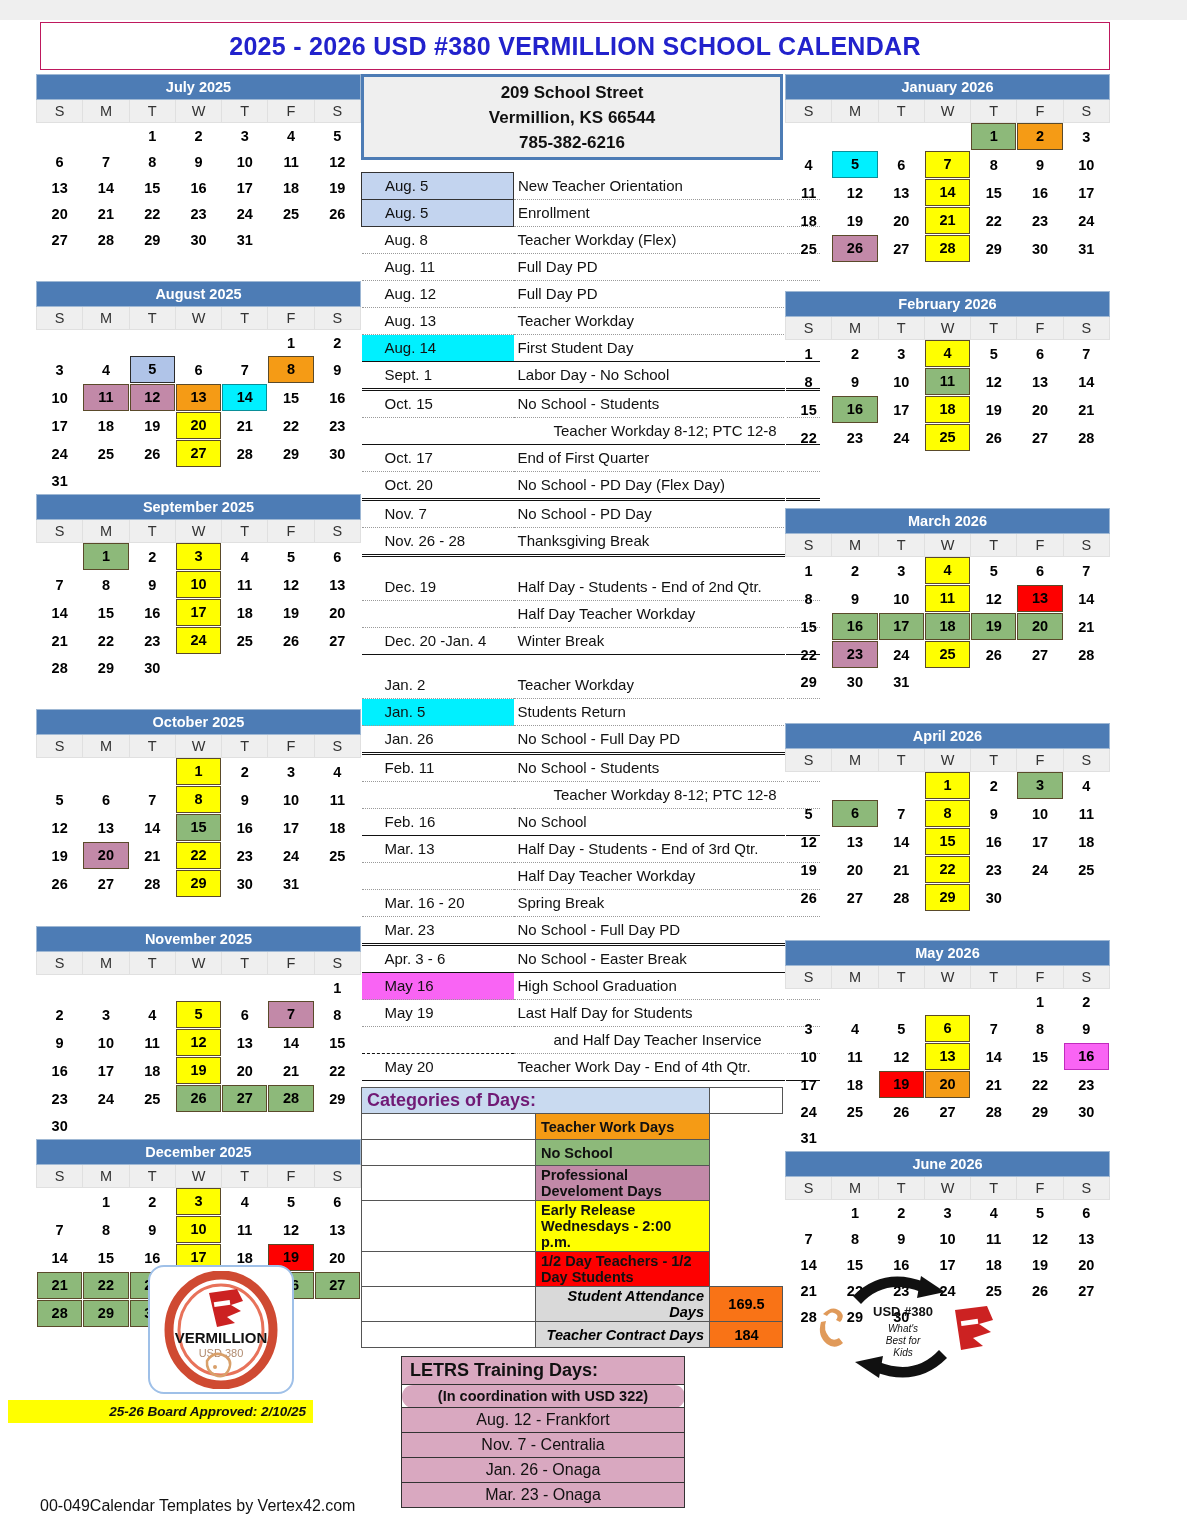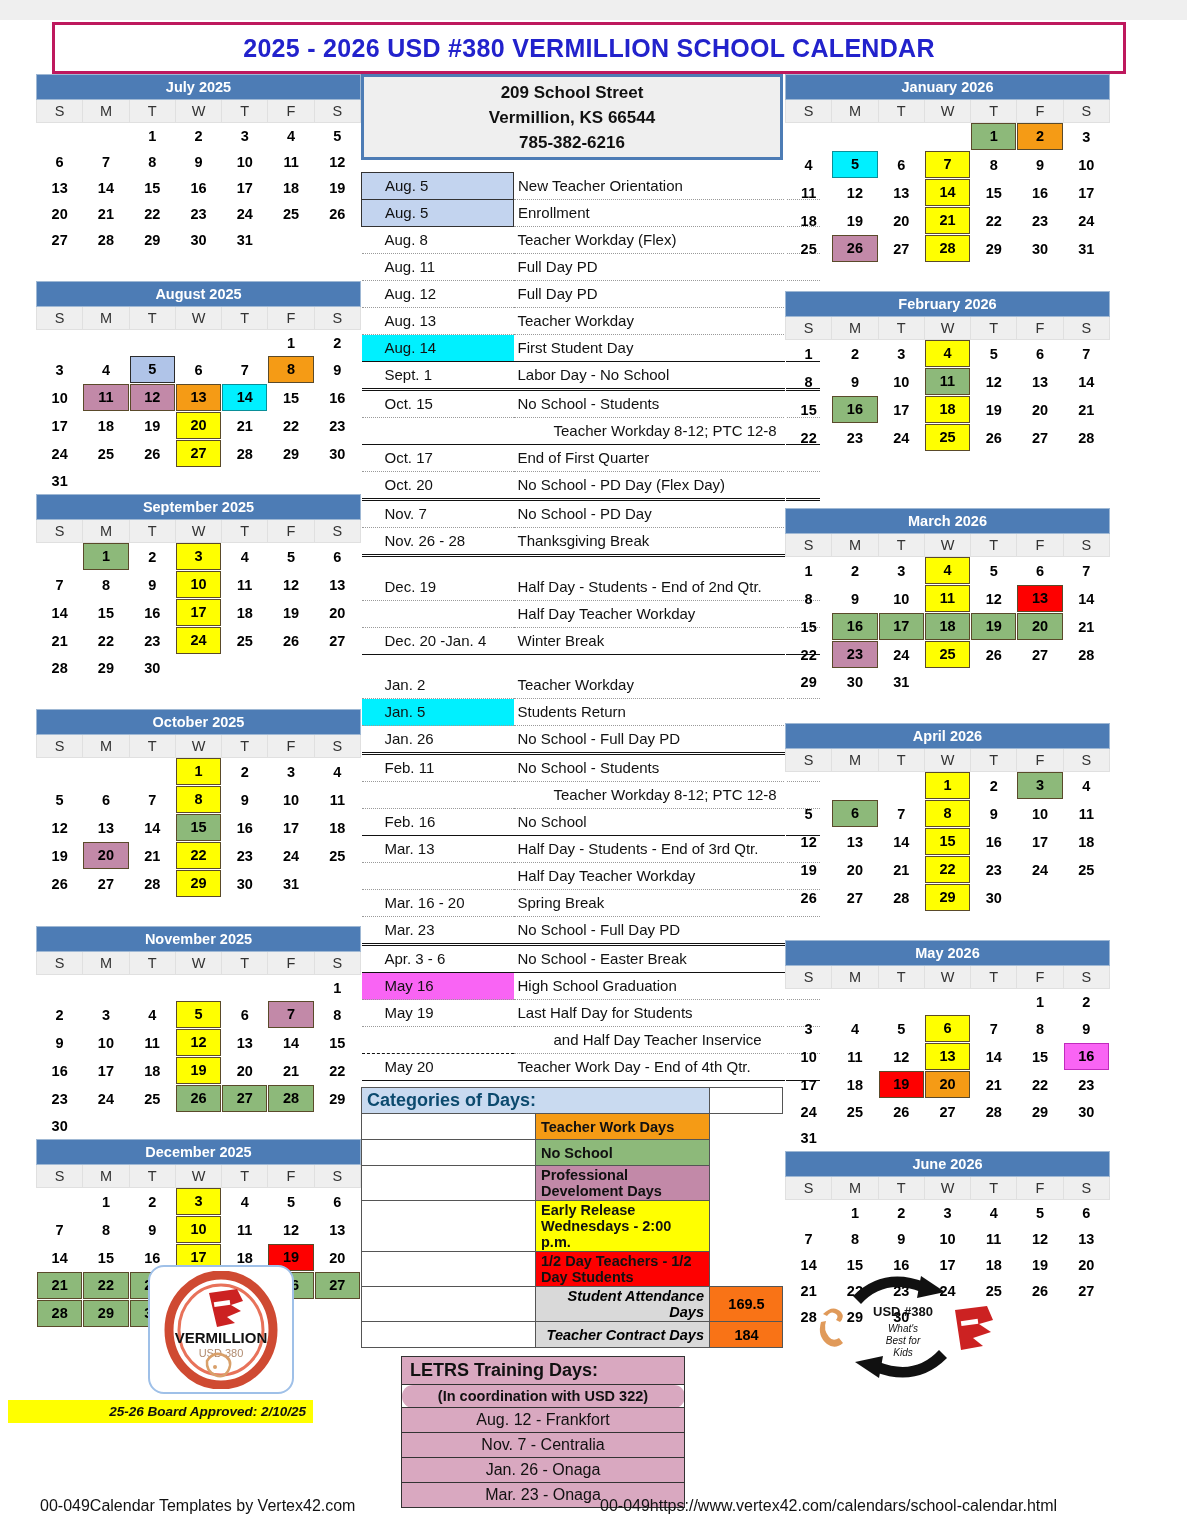--- a/index.html
+++ b/index.html
@@ -13,22 +13,22 @@
     overflow: hidden;
   }
   .page { position: relative; width: 1187px; height: 1536px; background:#fff; }
 
   .topstrip {
     position:absolute; left:0; top:0; width:1187px; height:20px; background:#efefef;
   }
 
   
   .title-bar {
-    position:absolute; left:52px; top:22px; width:1068px; height:46px;
-    border:3px solid #be185d; background:#ffffff;
+    position:absolute; left:40px; top:22px; width:1068px; height:46px;
+    border:1px solid #be185d; background:#ffffff;
     display:flex; align-items:center; justify-content:center;text-align:right;
   }
   .title-bar .t {
     font-size:25px; font-weight:bold; color:#2222cc; letter-spacing:0.3px;
   }
 
   
   .col-left  { position:absolute; left:36px; top:74px; width:325px; }
   .col-mid   { position:absolute; left:361px; top:74px; width:424px; }
   .col-right { position:absolute; left:785px; top:74px; width:325px; }
@@ -83,21 +83,21 @@
   .notes tr.rule-solid td { border-bottom:1.5px solid #111; }
   .notes tr.rule-dash td.dt { border-bottom:1.5px dashed #111; }
   .notes td.hi-blue { background:#c3d4ef; border:1.5px solid #333; border-bottom:1.5px solid #333; }
   .notes td.hi-cyan { background:#00f0ff; }
   .notes td.hi-mag  { background:#f964f4; }
   .notes td.indent  { padding-left:40px;margin-top:13px; }
 
   
   .cats { width:422px; border-collapse:collapse; table-layout:fixed; margin-top:6px; }
   .cats td { border:1px solid #555; font-size:14.5px; height:23px; padding:1px 5px; }
-  .cats .hdr { background:#c9daf0; font-size:18px; font-weight:bold; color:#0c4a6e; }
+  .cats .hdr { background:#c9daf0; font-size:18px; font-weight:bold; color:#701a75; }
   .cats .sw  { width:44px; background:#fff; }
   .cats .lbl { font-weight:bold; color:#111; }
   .cats .num { width:62px; background:#f97316; font-weight:bold; text-align:center; padding-left:6px; }
   .cats .stat { background:#d9d9d9; font-style:italic; font-weight:bold; text-align:right; }
   .cats .empty-right { border:1px solid #555; background:#fff; width:62px; }
   .cats .no-right { border:none; }
 
   
   .letrs { width:284px; border-collapse:collapse; table-layout:fixed;
            margin:8px 0 0 40px; }
@@ -1317,15 +1317,14 @@
       <text class="svgtxt" x="108" y="44" text-anchor="middle" font-size="13" font-weight="bold" fill="#111">USD #380</text>
       <text class="svgtxt" x="108" y="60" text-anchor="middle" font-size="10" font-style="italic" fill="#111">What's</text>
       <text class="svgtxt" x="108" y="72" text-anchor="middle" font-size="10" font-style="italic" fill="#111">Best for</text>
       <text class="svgtxt" x="108" y="84" text-anchor="middle" font-size="10" font-style="italic" fill="#111">Kids</text>
     </svg>
   </div>
 
   <div class="approved">25-26 Board Approved: 2/10/25</div>
 
   <div class="footer-l">00-049Calendar Templates by Vertex42.com</div>
-  <div class="footer-r">00-049https://www.vertex42.com/calendars/school-calendar.html</div>
 
 </div>
 
 </body></html>

